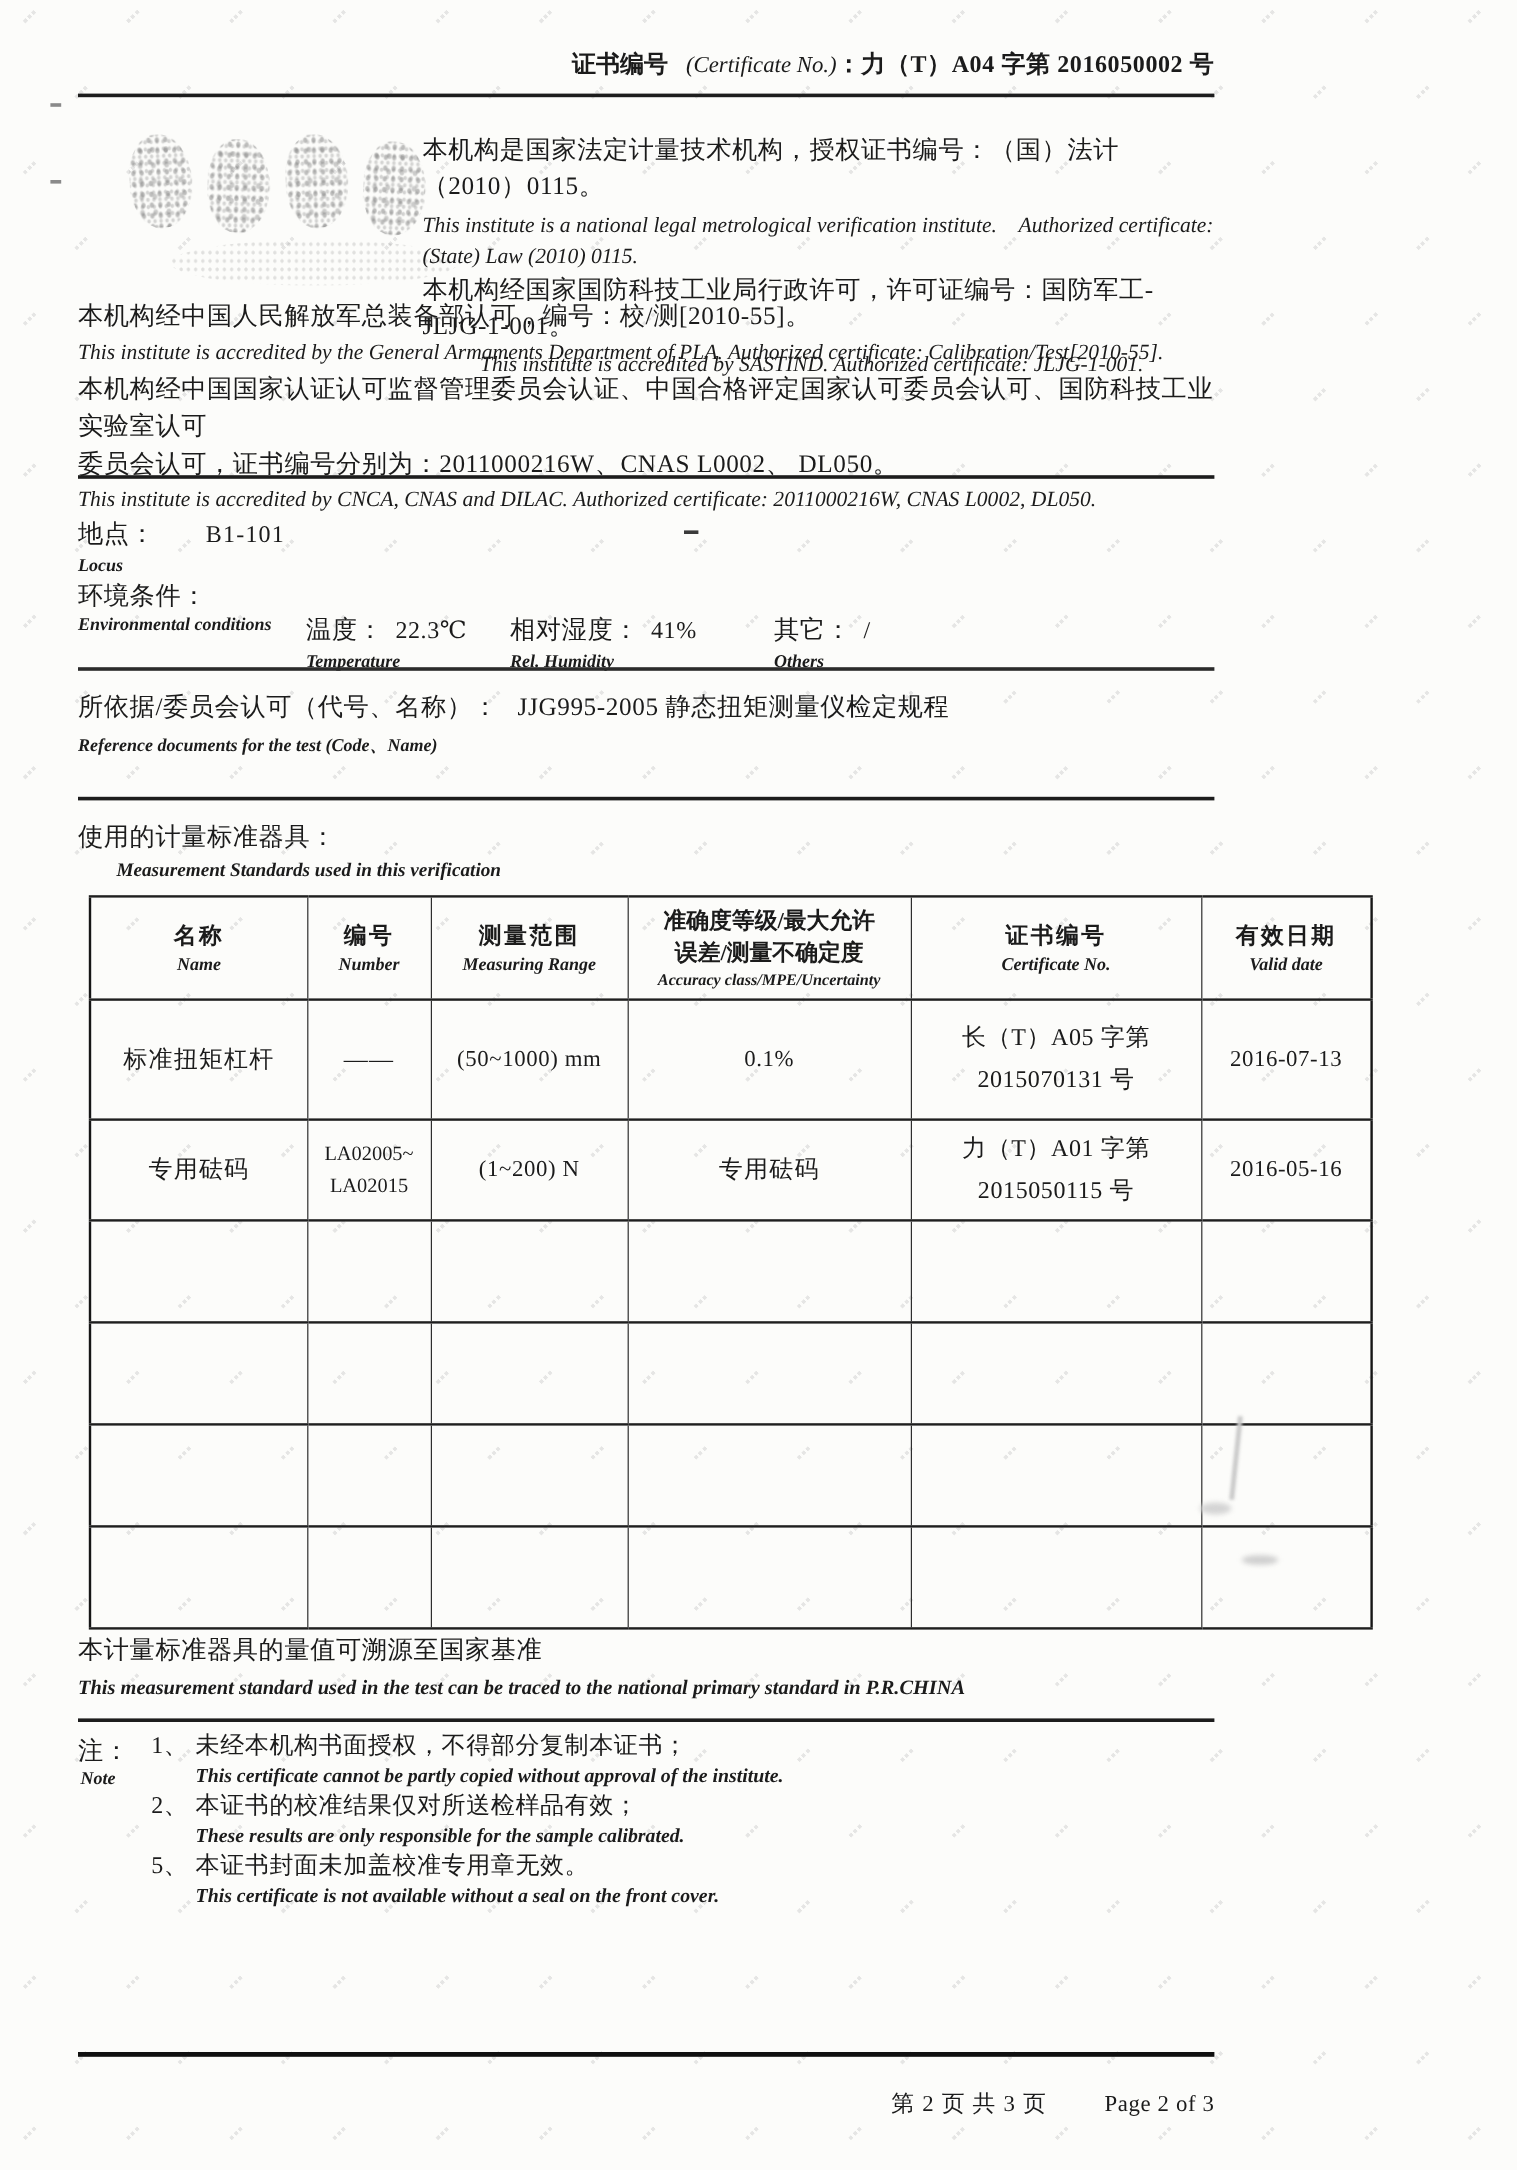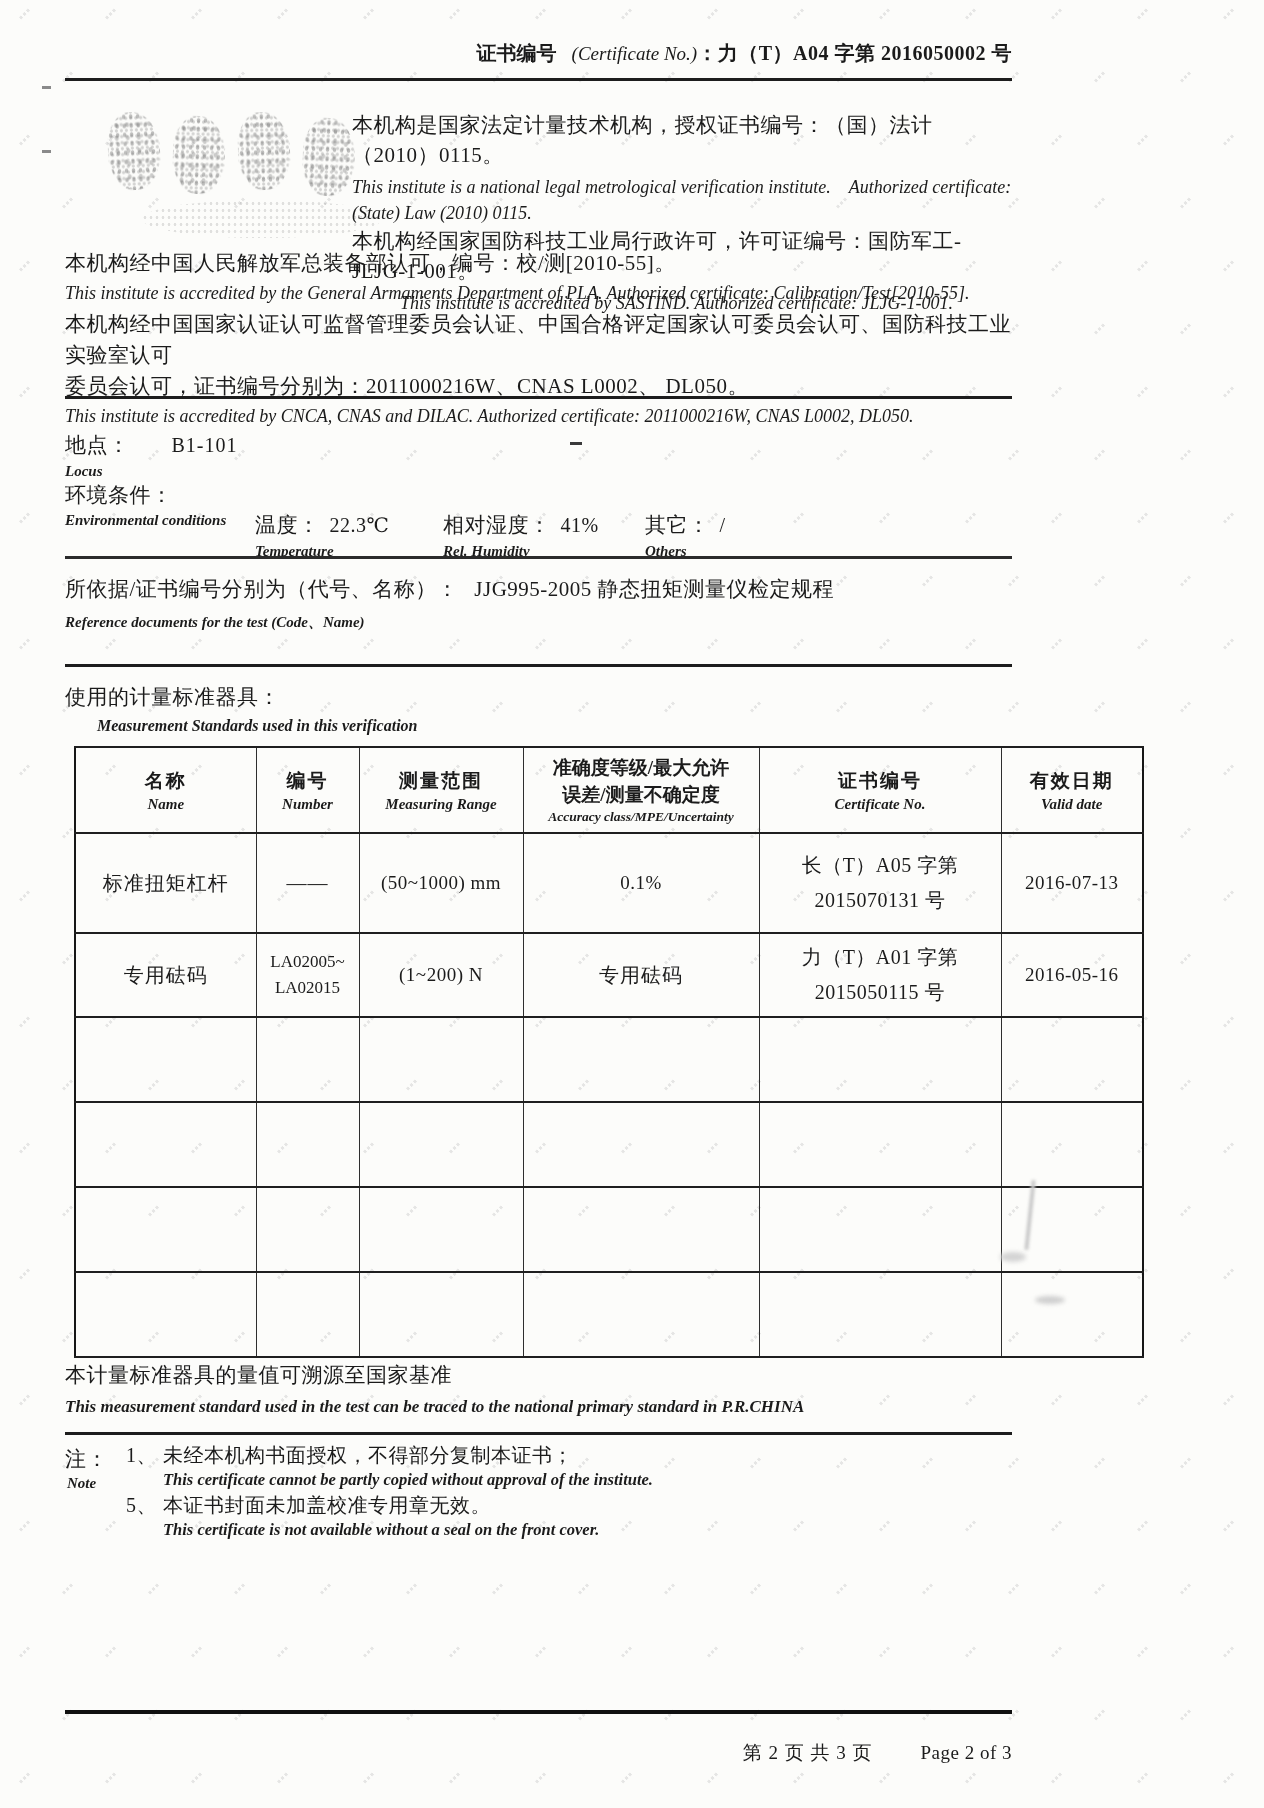--- a/index.html
+++ b/index.html
@@ -559,38 +559,38 @@
     <div class="enb">Environmental conditions</div>
   </div>
 
   <div class="abs envrow">
     <div class="env-item" style="left:190px">
       <div class="zh" style="line-height:27px">
         <span>温度：</span><span class="env-val">22.3℃</span>
       </div>
       <div class="enb">Temperature</div>
     </div>
-    <div class="env-item" style="left:378px">
+    <div class="env-item" style="left:360px">
       <div class="zh" style="line-height:27px">
         <span>相对湿度：</span><span class="env-val">41%</span>
       </div>
       <div class="enb">Rel. Humidity</div>
     </div>
     <div class="env-item" style="left:580px">
       <div class="zh" style="line-height:27px">
         <span>其它：</span><span class="env-val">/</span>
       </div>
       <div class="enb">Others</div>
     </div>
   </div>
   <div class="rule" style="top:556px;background:#2b2b2b"></div>
 
   <div class="abs ref">
     <div class="zh">
-      <span>所依据/证书编号分别为（代号、名称）：</span><span class="ref-val">JJG995-2005 静态扭矩测量仪检定规程</span>
+      <span>所依据/委员会认可（代号、名称）：</span><span class="ref-val">JJG995-2005 静态扭矩测量仪检定规程</span>
     </div>
     <div class="enb">Reference documents for the test (Code、Name)</div>
   </div>
   <div class="rule" style="top:664px;height:3px"></div>
 
   <div class="abs stds">
     <div class="zh">使用的计量标准器具：</div>
     <div class="enb">Measurement Standards used in this verification</div>
   </div>
 
@@ -695,20 +695,24 @@
 
   <div class="abs notes">
     <div class="notes-label zh">注：</div>
     <div class="notes-label-en enb">Note</div>
     <div class="note-items">
       <div class="note-item">
         <div class="nzh"><span class="nnum">1、</span><span>未经本机构书面授权，不得部分复制本证书；</span></div>
         <div class="nen enb">This certificate cannot be partly copied without approval of the institute.</div>
       </div>
       <div class="note-item">
+        <div class="nzh"><span class="nnum">2、</span><span>本证书的校准结果仅对所送检样品有效；</span></div>
+        <div class="nen enb">These results are only responsible for the sample calibrated.</div>
+      </div>
+      <div class="note-item">
         <div class="nzh"><span class="nnum">5、</span><span>本证书封面未加盖校准专用章无效。</span></div>
         <div class="nen enb">This certificate is not available without a seal on the front cover.</div>
       </div>
     </div>
   </div>
 
   <div class="rule pgrule"></div>
   <div class="abs pgfoot">
     <span>第 2 页 共 3 页</span><span class="pgfoot-en">Page 2 of 3</span>
   </div>

